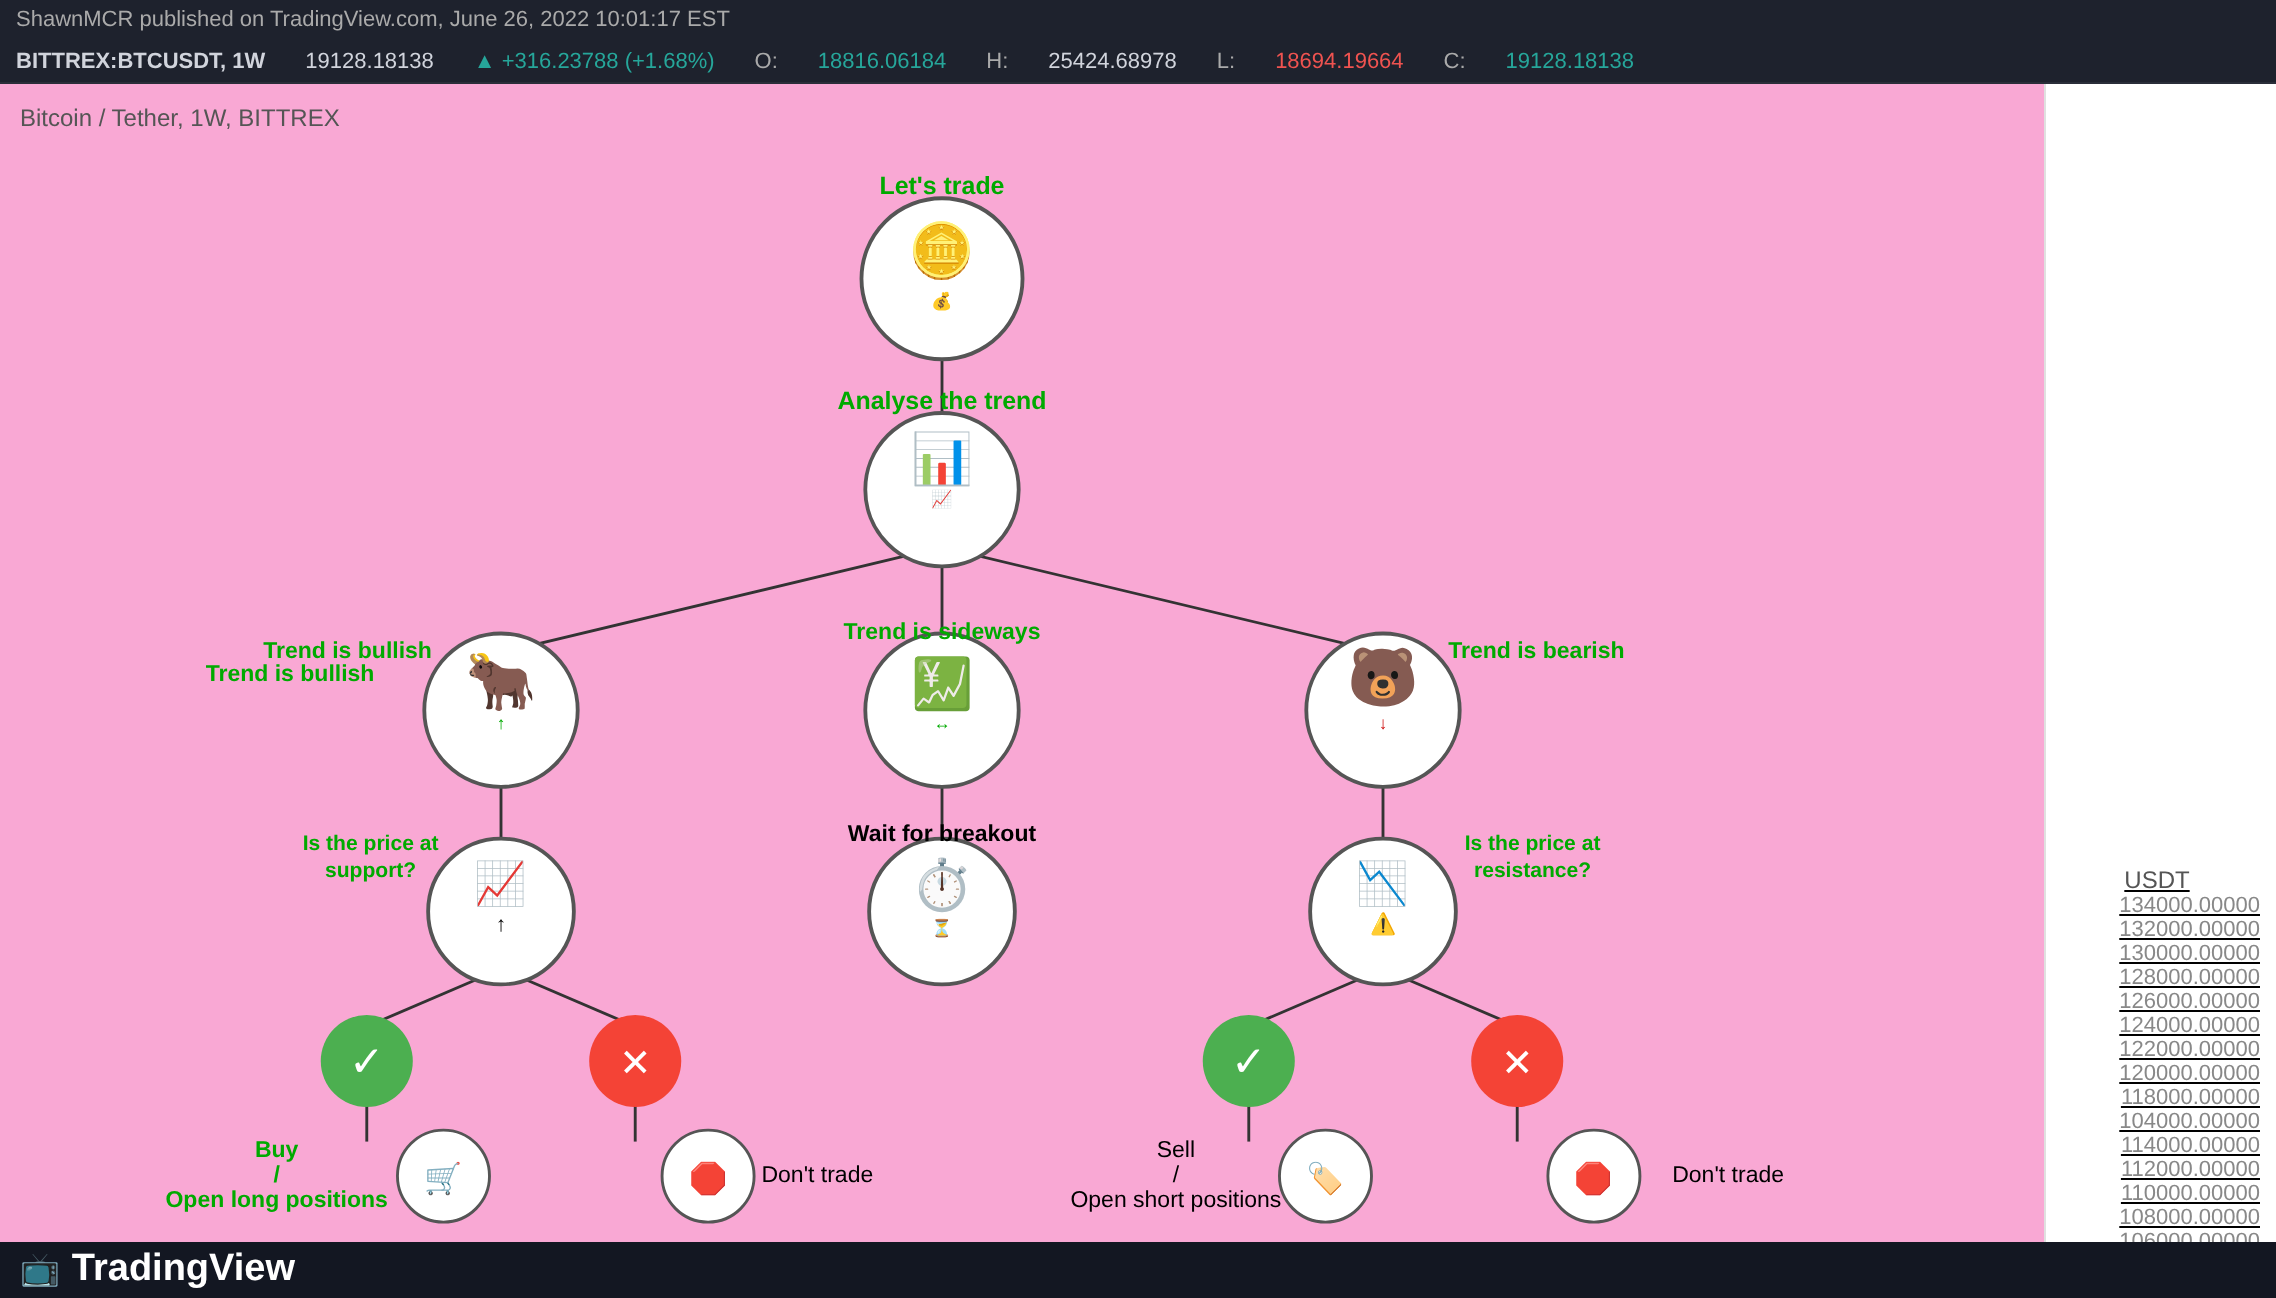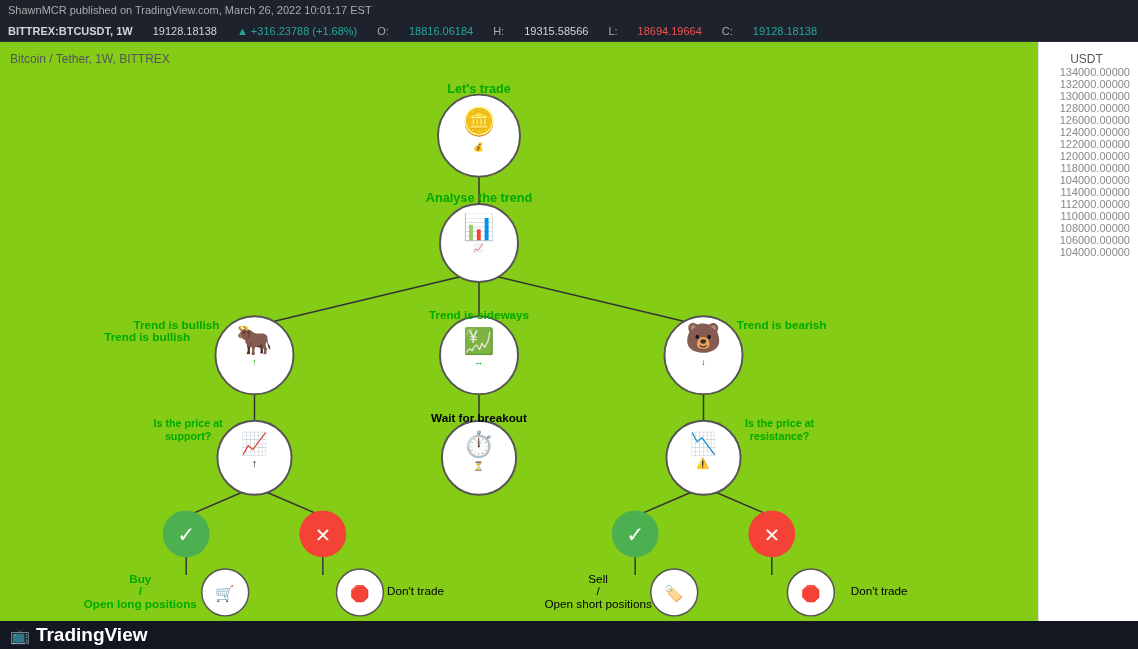--- a/index.html
+++ b/index.html
@@ -39,41 +39,42 @@
       display: flex;
       width: 1138px;
       height: 607px;
       background: #fff;
       position: relative;
     }
 
     .chart-main {
       flex: 1;
       position: relative;
-      background: #84cc16;
+      background: #f9a8d4;
       overflow: hidden;
     }
 
     .chart-label {
       position: absolute;
       top: 10px;
       left: 10px;
       font-size: 12px;
       color: #555;
       font-weight: normal;
     }
 
     .price-axis {
-      width: 100px;
+      width: 116px;
       background: #fff;
       border-left: 1px solid #e0e0e0;
       display: flex;
       flex-direction: column;
-      justify-content: flex-start;
+      justify-content: flex-end;
       padding: 10px 4px;
+      text-decoration: underline;
     }
 
     .price-tick {
       font-size: 11px;
       color: #888;
       text-align: right;
       padding-right: 4px;
     }
 
     
@@ -131,33 +132,33 @@
     .tv-name {
       color: #fff;
       font-size: 19px;
       font-weight: bold;
     }
   </style>
 </head>
 <body>
 
 <div class="top-bar">
-  <span>ShawnMCR published on TradingView.com, March 26, 2022 10:01:17 EST</span>
+  <span>ShawnMCR published on TradingView.com, June 26, 2022 10:01:17 EST</span>
 </div>
 
 <div class="ticker-bar">
   <span class="pair">BITTREX:BTCUSDT, 1W</span>
   <span class="price">19128.18138</span>
   <span class="change">
     <span>▲</span>&nbsp;<span>+316.23788 (+1.68%)</span>
   </span>
   <span style="color:#aaa;">O:</span>
   <span class="o-val">18816.06184</span>
   <span style="color:#aaa;">H:</span>
-  <span class="h-val">19315.58566</span>
+  <span class="h-val">25424.68978</span>
   <span style="color:#aaa;">L:</span>
   <span class="l-val">18694.19664</span>
   <span style="color:#aaa;">C:</span>
   <span class="c-val">19128.18138</span>
 </div>
 
 <div class="chart-area">
   <div class="chart-main">
     <div class="chart-label">Bitcoin / Tether, 1W, BITTREX</div>
 

